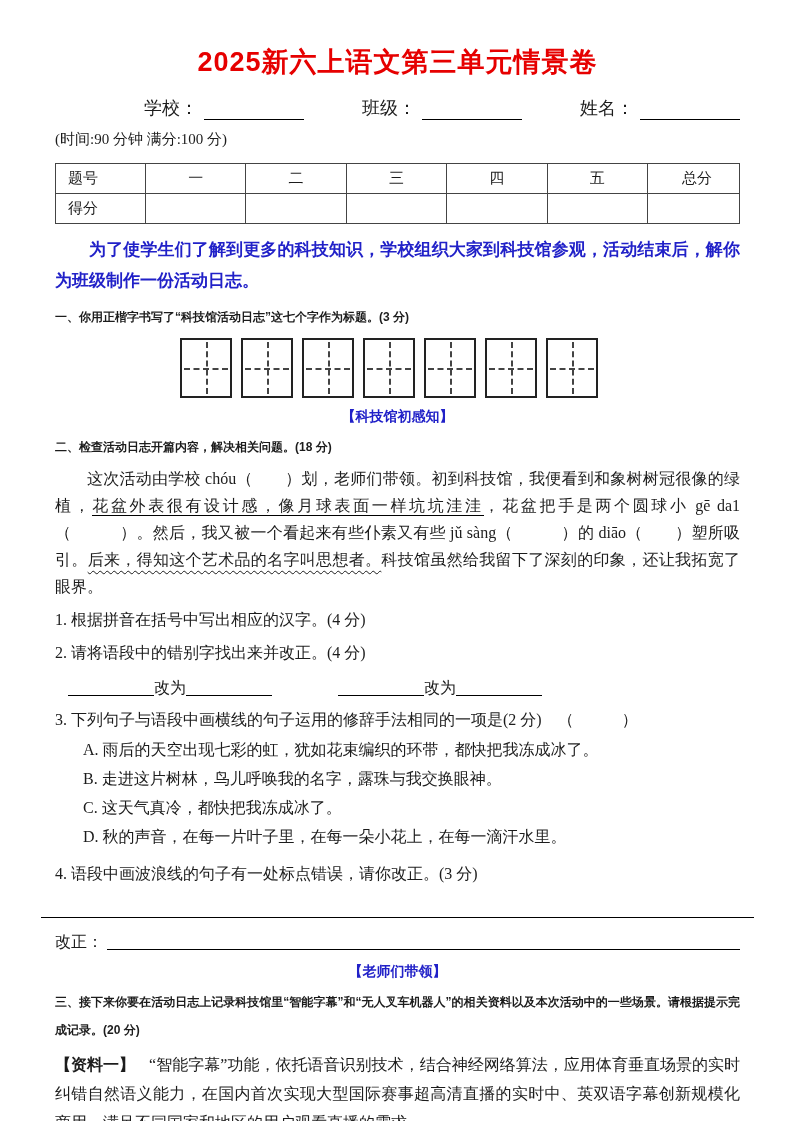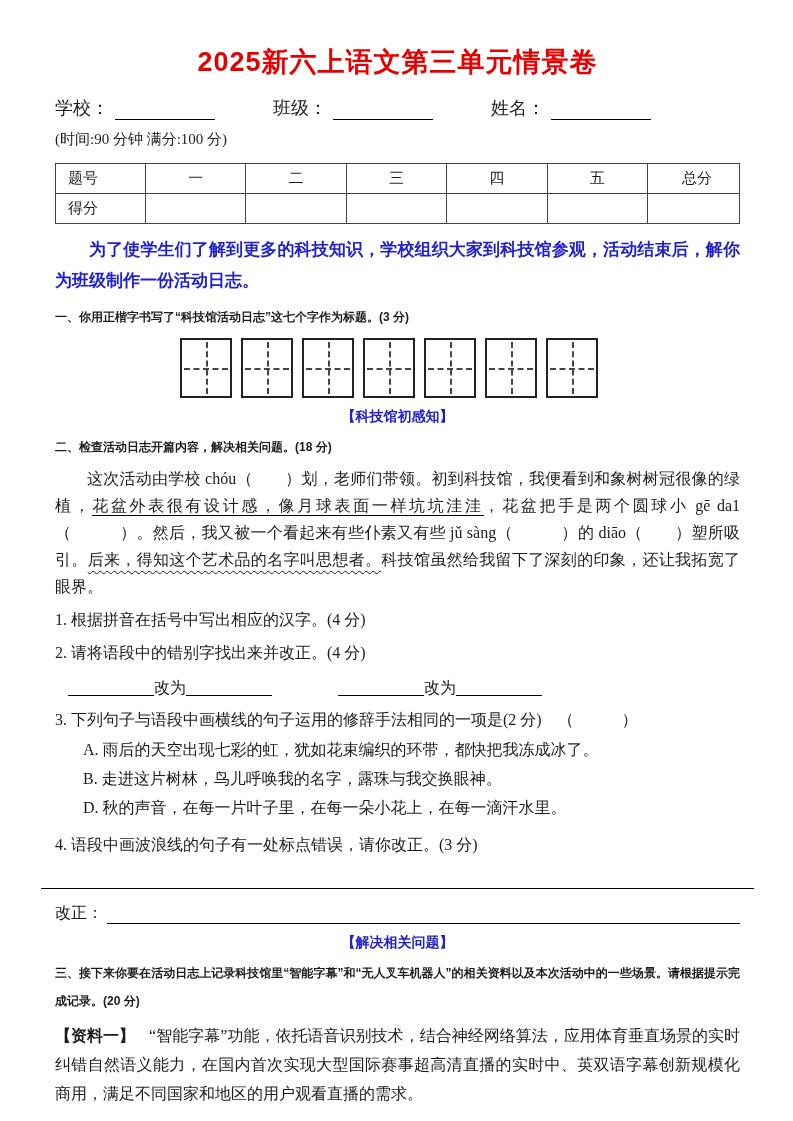--- a/index.html
+++ b/index.html
@@ -13,21 +13,21 @@
   }
   .page { padding:44px 53px 0 55px; }
 
   .title {
     margin:0; text-align:center;
     font-family:"Liberation Sans","DejaVu Sans",sans-serif;
     font-size:27px; font-weight:bold; color:var(--red); letter-spacing:1px;
   }
 
   .id-row {
-    display:flex; justify-content:flex-start; column-gap:58px;
+    display:flex; justify-content:flex-end; column-gap:58px;
     margin-top:16px; font-size:18px;
   }
   .id-item { display:flex; align-items:flex-end; }
   .blank { display:inline-block; border-bottom:1.5px solid #000; height:18px; }
   .id-blank { width:100px; margin-left:6px; }
 
   .time-line { font-size:15px; margin-top:10px; }
 
   table.score-table {
     width:100%; border-collapse:collapse; margin-top:14px;
@@ -63,21 +63,21 @@
   .u    { border-bottom:1px solid #000; padding-bottom:1px; }
   .wavy { text-decoration:underline; text-decoration-style:wavy;
           text-decoration-thickness:1px; text-underline-offset:5px; }
 
   .q { margin-top:7px; line-height:26px; }
   .q2-answers { margin:12px 0 8px 13px; font-size:16px; }
   .ans-blank { width:86px; vertical-align:-3px; border-bottom:1px solid #000; height:16px; }
   .pair-gap { display:inline-block; width:66px; }
   .opt { margin:4px 0 0 28px; line-height:25px; }
   .full-line { border-bottom:1px solid #000; margin:30px -14px 0 -14px; height:1px; }
-  .fix-row { display:flex; align-items:flex-end; margin-top:14px; }
+  .fix-row { display:flex; margin-top:14px; }
   .fix-blank { flex:1; margin-left:4px; height:18px; border-bottom:1px solid #000; }
 
   .material { margin:6px 0 0 0; line-height:29px; text-align:justify; }
   .mat-label { font-weight:bold; font-family:"Liberation Sans","DejaVu Sans",sans-serif; }
   .mat-sep { display:inline-block; width:14px; }
 </style>
 </head>
 <body>
 
 <div class="page">
@@ -149,31 +149,32 @@
   <div class="q">1. 根据拼音在括号中写出相应的汉字。(4 分)</div>
 
   <div class="q">2. 请将语段中的错别字找出来并改正。(4 分)</div>
   <div class="q2-answers">
     <span class="blank ans-blank"></span><span>改为</span><span class="blank ans-blank"></span><span class="pair-gap"></span><span class="blank ans-blank"></span><span>改为</span><span class="blank ans-blank"></span>
   </div>
 
   <div class="q">3. 下列句子与语段中画横线的句子运用的修辞手法相同的一项是(2 分)　（　　　）</div>
   <div class="opt">A. 雨后的天空出现七彩的虹，犹如花束编织的环带，都快把我冻成冰了。</div>
   <div class="opt">B. 走进这片树林，鸟儿呼唤我的名字，露珠与我交换眼神。</div>
+  <div class="opt">C. 这天气真冷，都快把我冻成冰了。</div>
   <div class="opt">D. 秋的声音，在每一片叶子里，在每一朵小花上，在每一滴汗水里。</div>
 
   <div class="q" style="margin-top:12px;">4. 语段中画波浪线的句子有一处标点错误，请你改正。(3 分)</div>
   <div class="full-line"></div>
 
   <div class="fix-row">
     <span>改正：</span>
     <span class="fix-blank"></span>
   </div>
 
-  <div class="banner">【解决相关问题】</div>
+  <div class="banner">【老师们带领】</div>
 
   <div class="sec-heading">三、接下来你要在活动日志上记录科技馆里“智能字幕”和“无人叉车机器人”的相关资料以及本次活动中的一些场景。请根据提示完成记录。(20 分)</div>
 
   <p class="material">
     <span class="mat-label">【资料一】</span><span class="mat-sep"></span><span>“智能字幕”功能，依托语音识别技术，结合神经网络算法，应用体育垂直场景的实时纠错自然语义能力，在国内首次实现大型国际赛事超高清直播的实时中、英双语字幕创新规模化商用，满足不同国家和地区的用户观看直播的需求。</span>
   </p>
 
 </div>
 
 </body></html>

